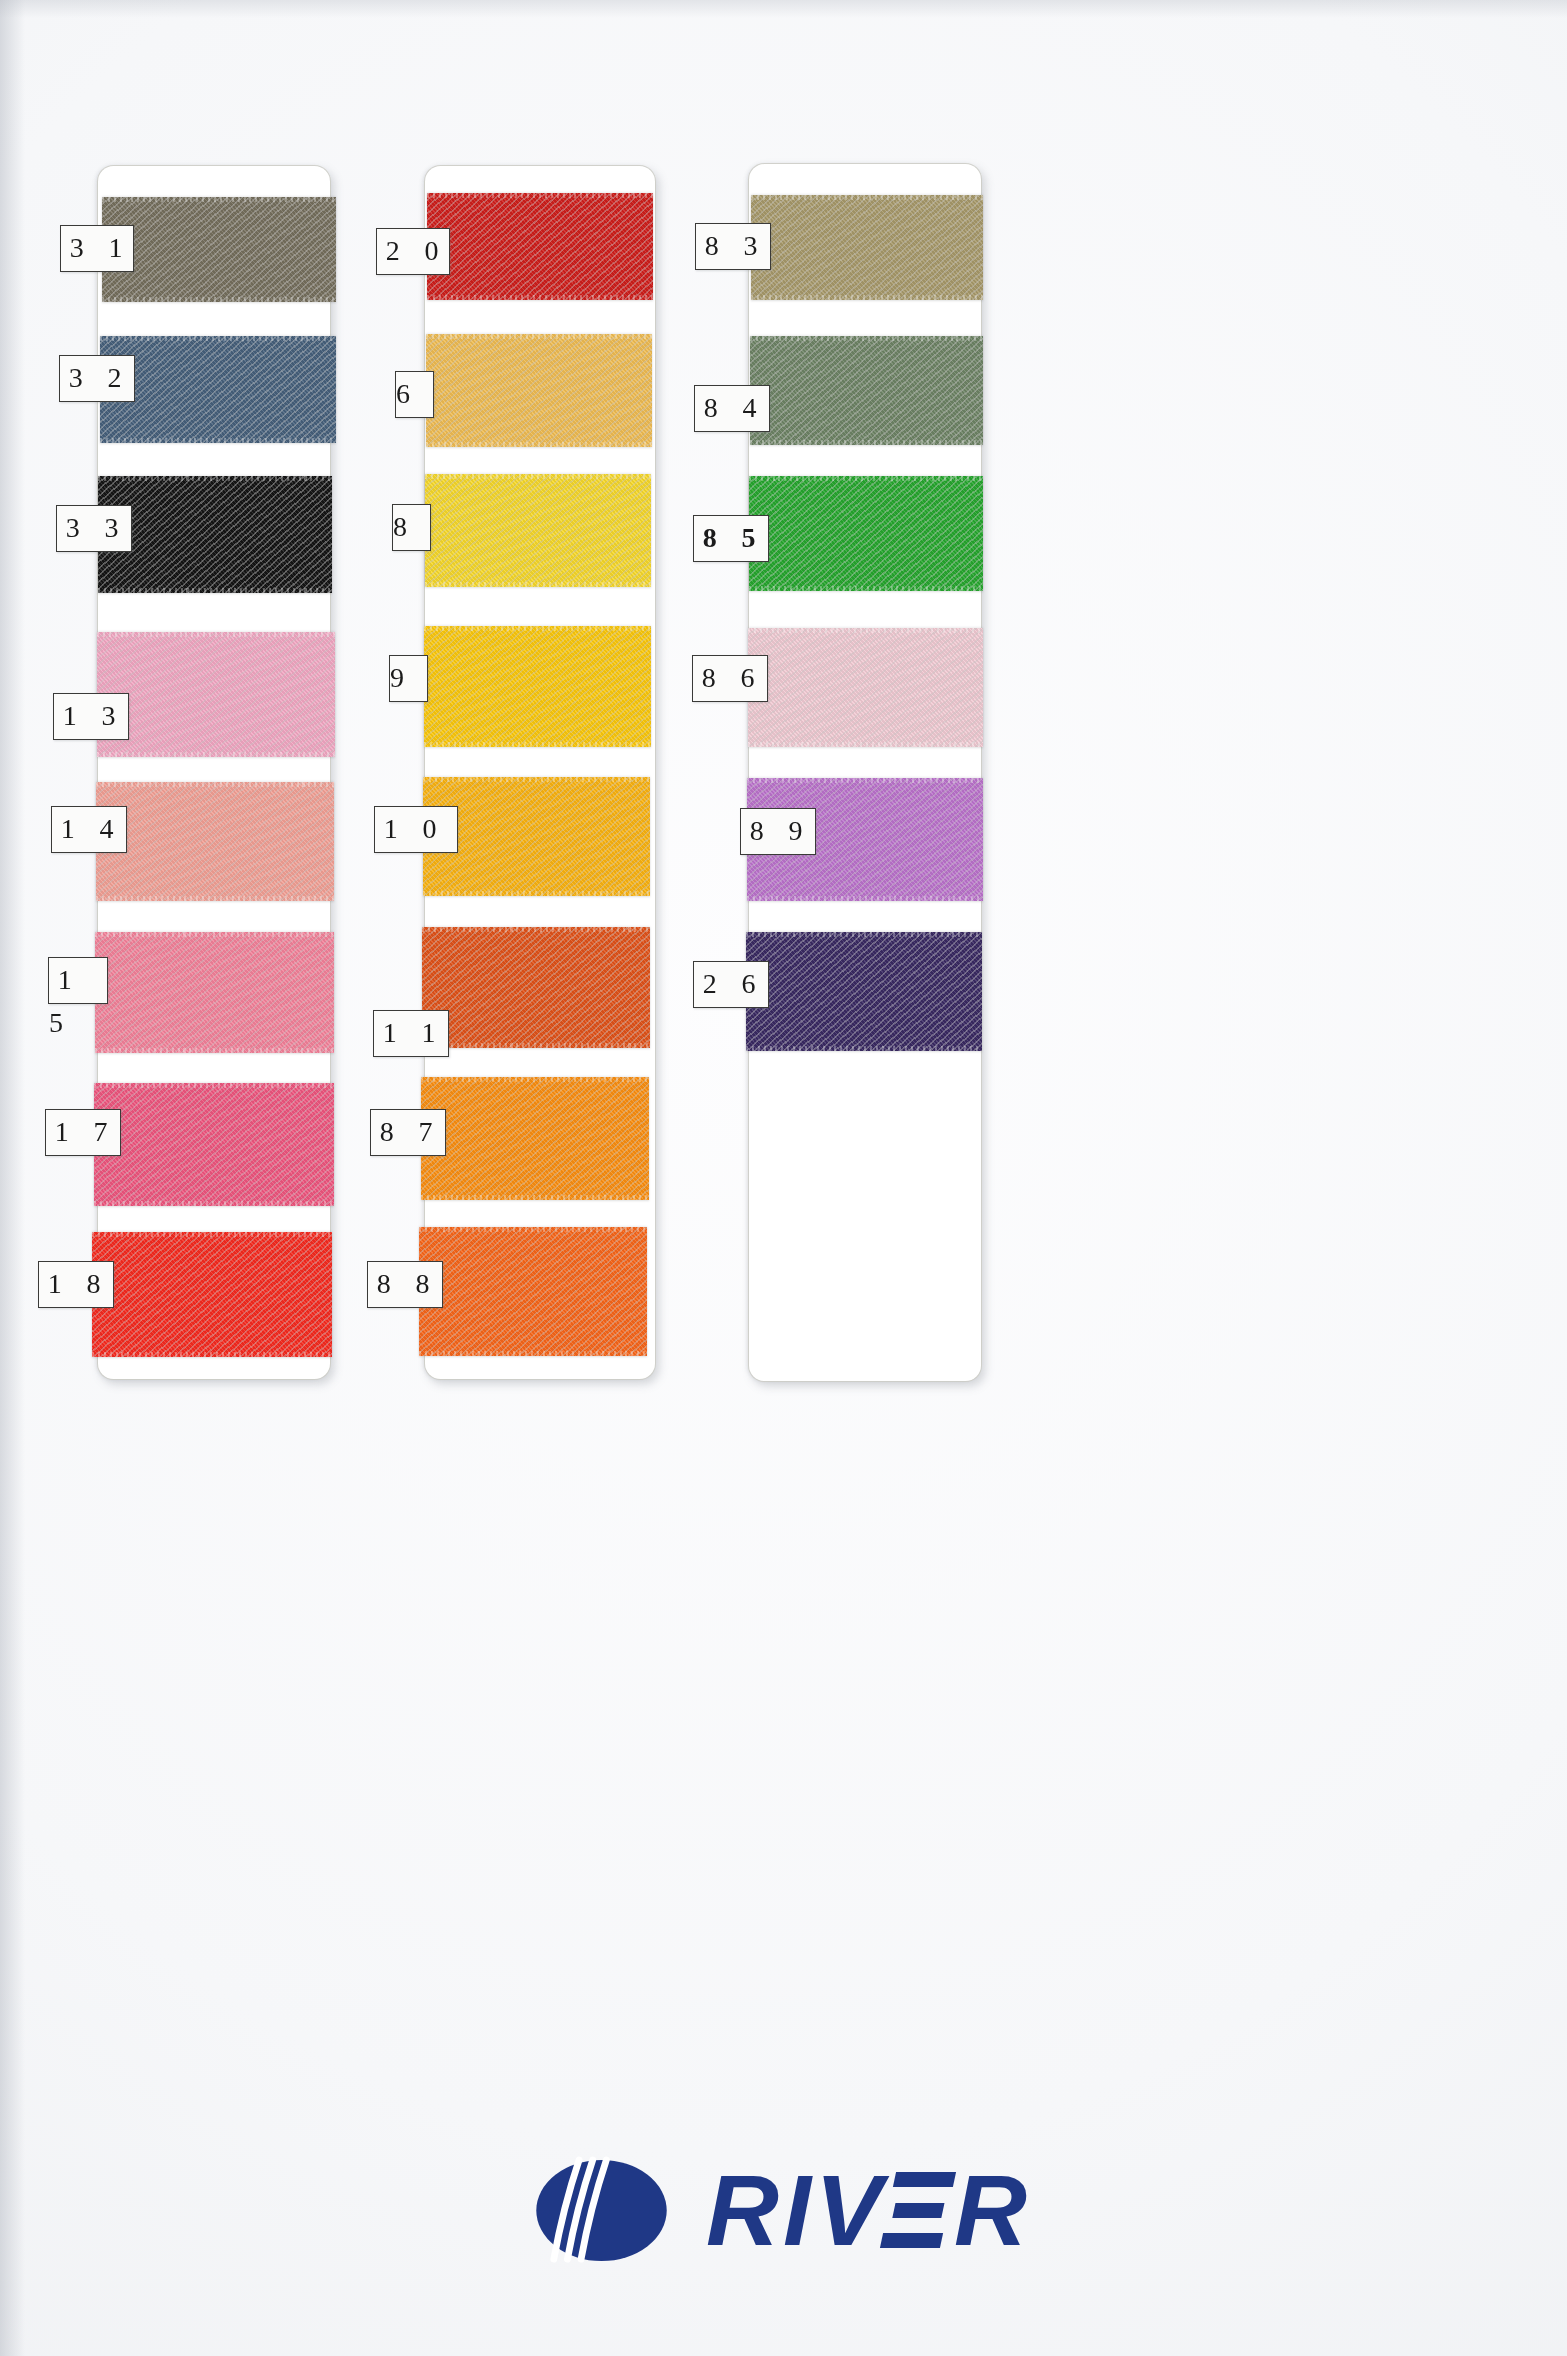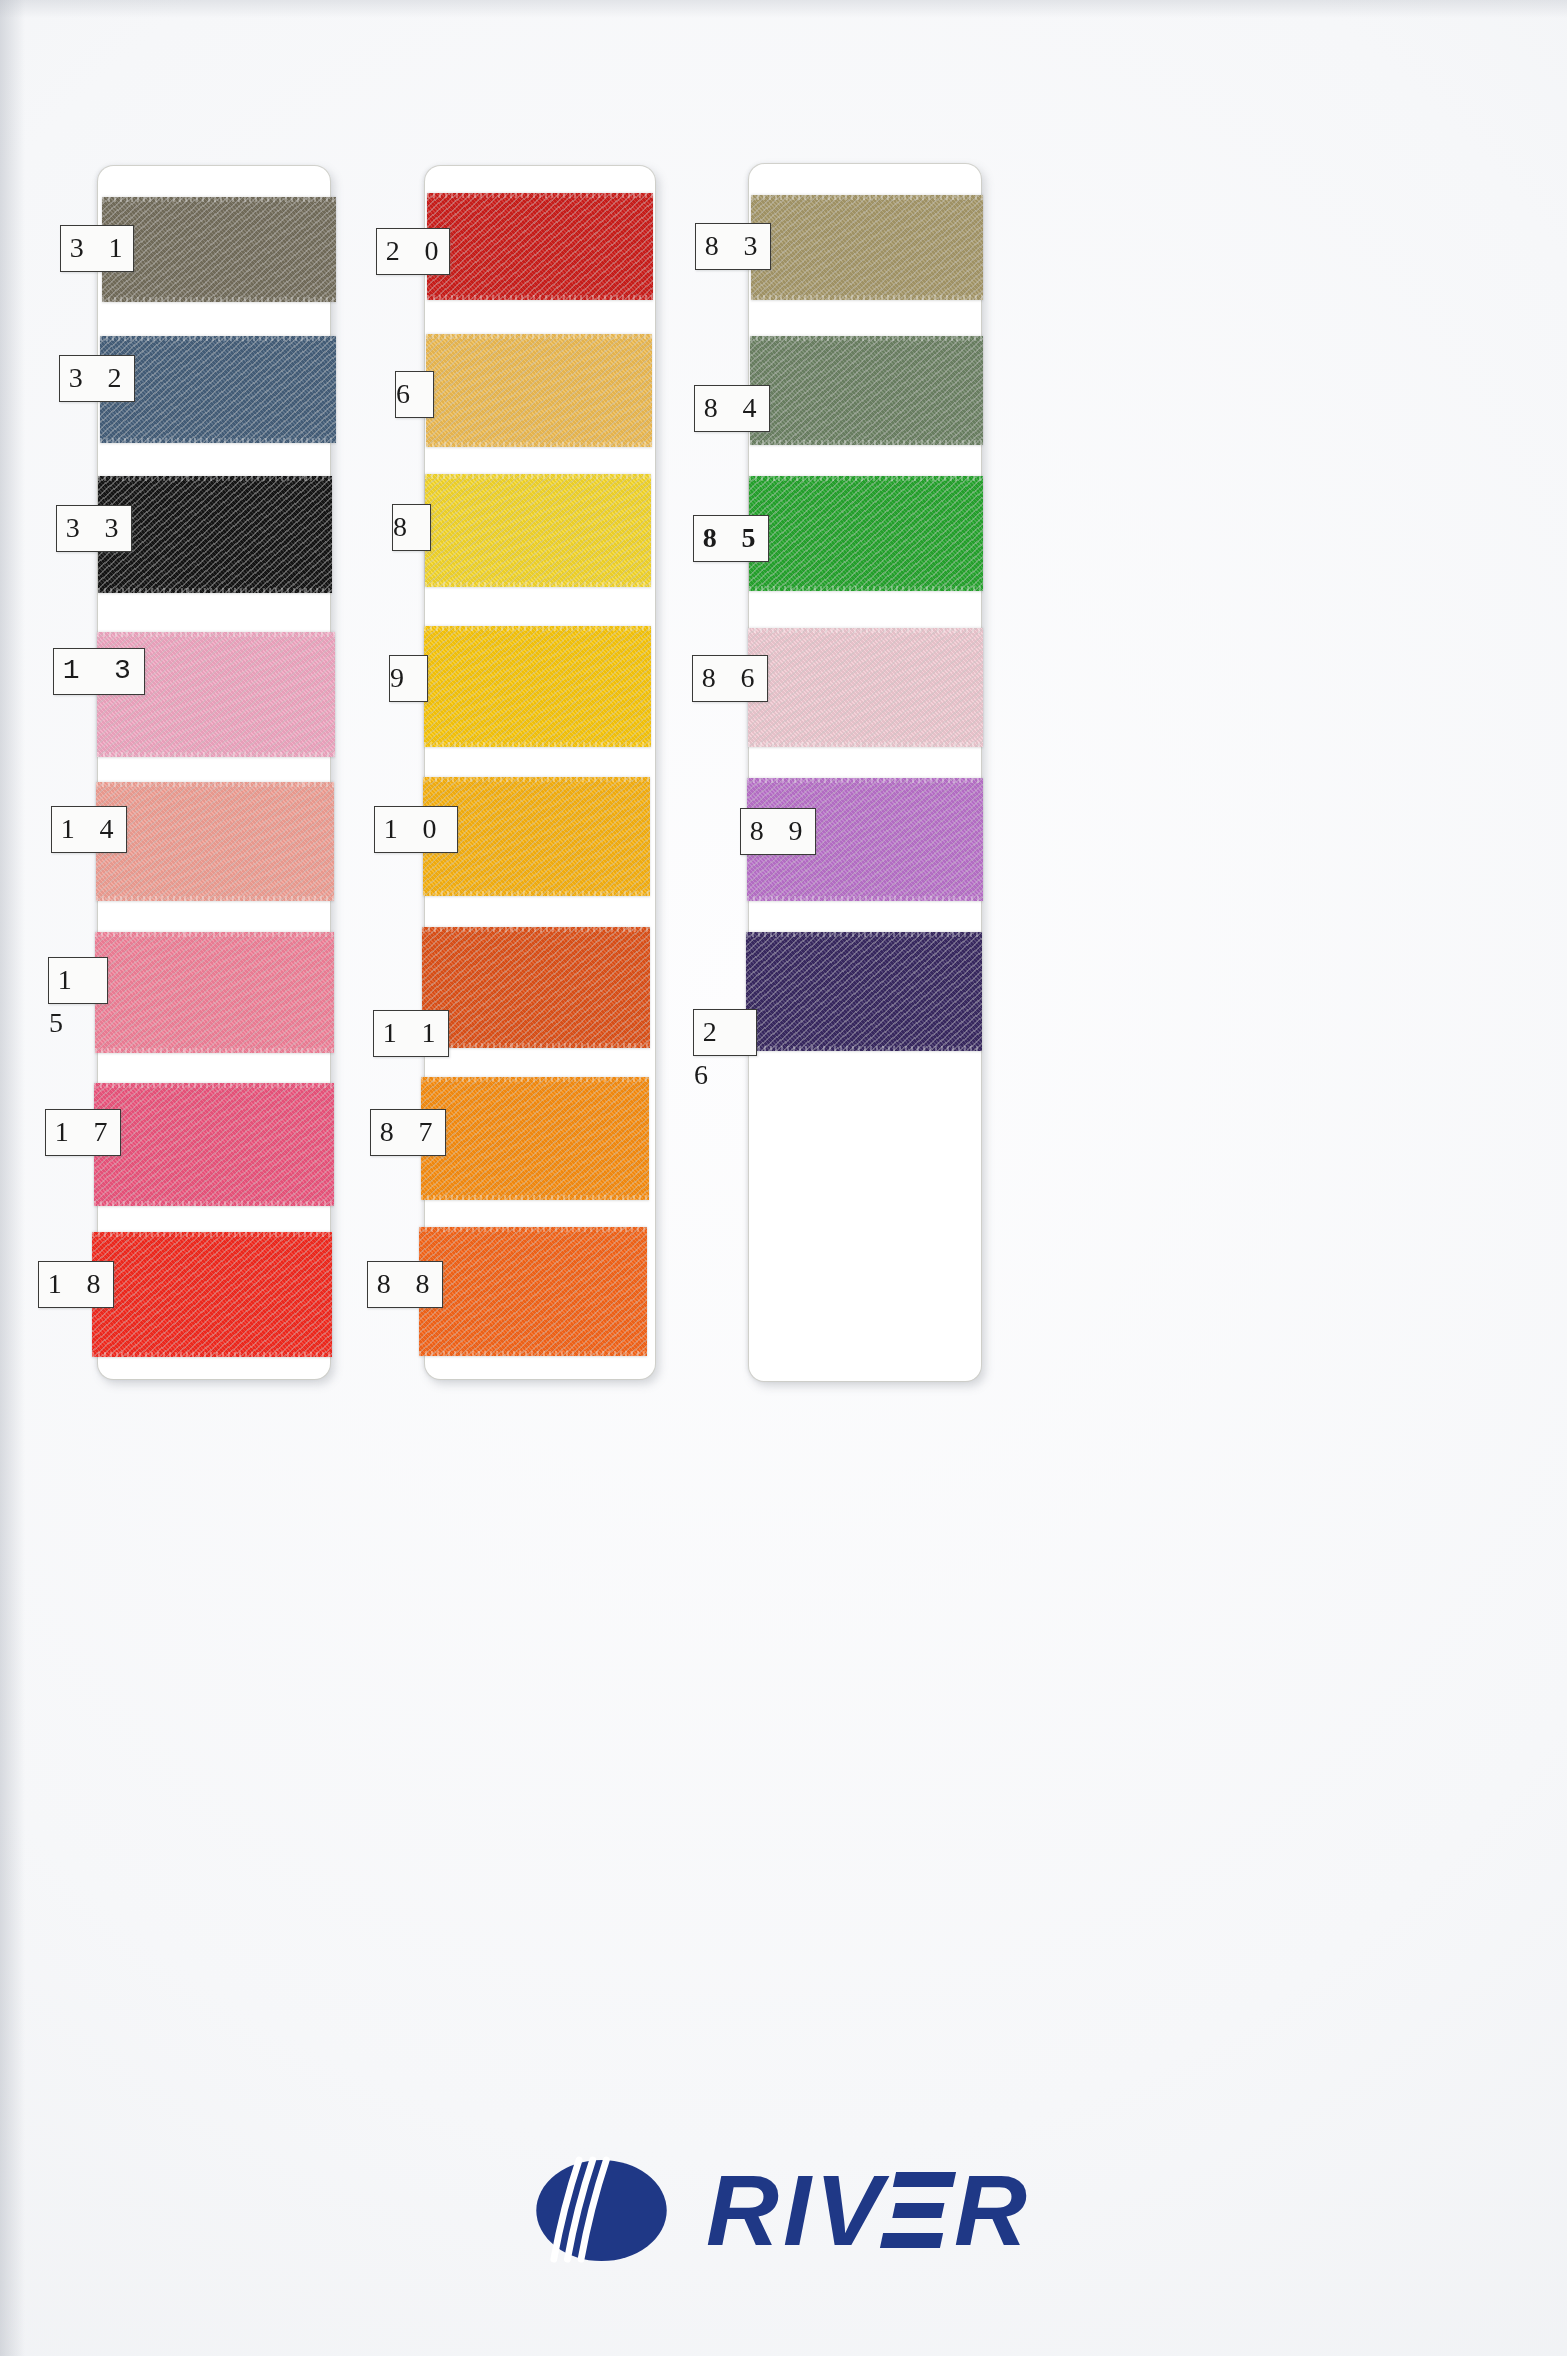--- a/index.html
+++ b/index.html
@@ -225,21 +225,21 @@
     <div class="ribbon" style="left:-5.9px; top:1066px; width:240px; height:125px; background-color:#f62b20;">
       <div class="tex"></div>
       <div class="fray-t"></div>
       <div class="fray-b"></div>
     </div>
   </div>
 
   <div class="tag" style="left:60px; top:225px; width:74px;">3 1</div>
   <div class="tag" style="left:59px; top:355px; width:76px;">3 2</div>
   <div class="tag" style="left:56px; top:505px; width:76px;">3 3</div>
-  <div class="tag" style="left:53px; top:648px; width:92px;font-family:Liberation Mono, monospace;">1 3</div>
+  <div class="tag" style="left:53px; top:693px; width:76px;">1 3</div>
   <div class="tag" style="left:51px; top:806px; width:76px;">1 4</div>
   <div class="tag" style="left:48px; top:957px; width:60px;">1 5</div>
   <div class="tag" style="left:45px; top:1109px; width:76px;">1 7</div>
   <div class="tag" style="left:38px; top:1261px; width:76px;">1 8</div>
 
   <div class="card" style="left:425px; top:166px; width:230px; height:1213px;">
   </div>
   <div class="ribbon-stack" style="left:425px; top:166px; width:293px; height:1213px;">
 
     <div class="ribbon" style="left:2px; top:27px; width:226px; height:107px; background-color:#cf1f1c;">
@@ -339,21 +339,21 @@
       <div class="fray-t"></div>
       <div class="fray-b"></div>
     </div>
   </div>
 
   <div class="tag" style="left:695px; top:223px; width:76px;">8 3</div>
   <div class="tag" style="left:694px; top:373px; width:76px;margin-top:12px;">8 4</div>
   <div class="tag" style="left:693px; top:515px; width:76px;font-weight:bold;">8 5</div>
   <div class="tag" style="left:692px; top:655px; width:76px;">8 6</div>
   <div class="tag" style="left:692px; top:808px; width:76px;margin-left:48px;">8 9</div>
-  <div class="tag" style="left:693px; top:961px; width:64px;margin-top:48px;">2 6</div>
+  <div class="tag" style="left:693px; top:961px; width:76px;">2 6</div>
 
   <div id="logo">
     <svg id="logo-mark" viewBox="0 0 134 112">
       <ellipse cx="67" cy="56" rx="67" ry="52" fill="#1f3886"></ellipse>
       <path d="M44 4 C 34 34, 26 62, 18 106" stroke="#ffffff" stroke-width="7" fill="none" stroke-linecap="round"></path>
       <path d="M58 4 C 48 34, 40 62, 32 106" stroke="#ffffff" stroke-width="7" fill="none" stroke-linecap="round"></path>
       <path d="M72 4 C 62 34, 54 62, 46 106" stroke="#ffffff" stroke-width="7" fill="none" stroke-linecap="round"></path>
     </svg>
     <div id="logo-word">
       <span>RIV</span>

